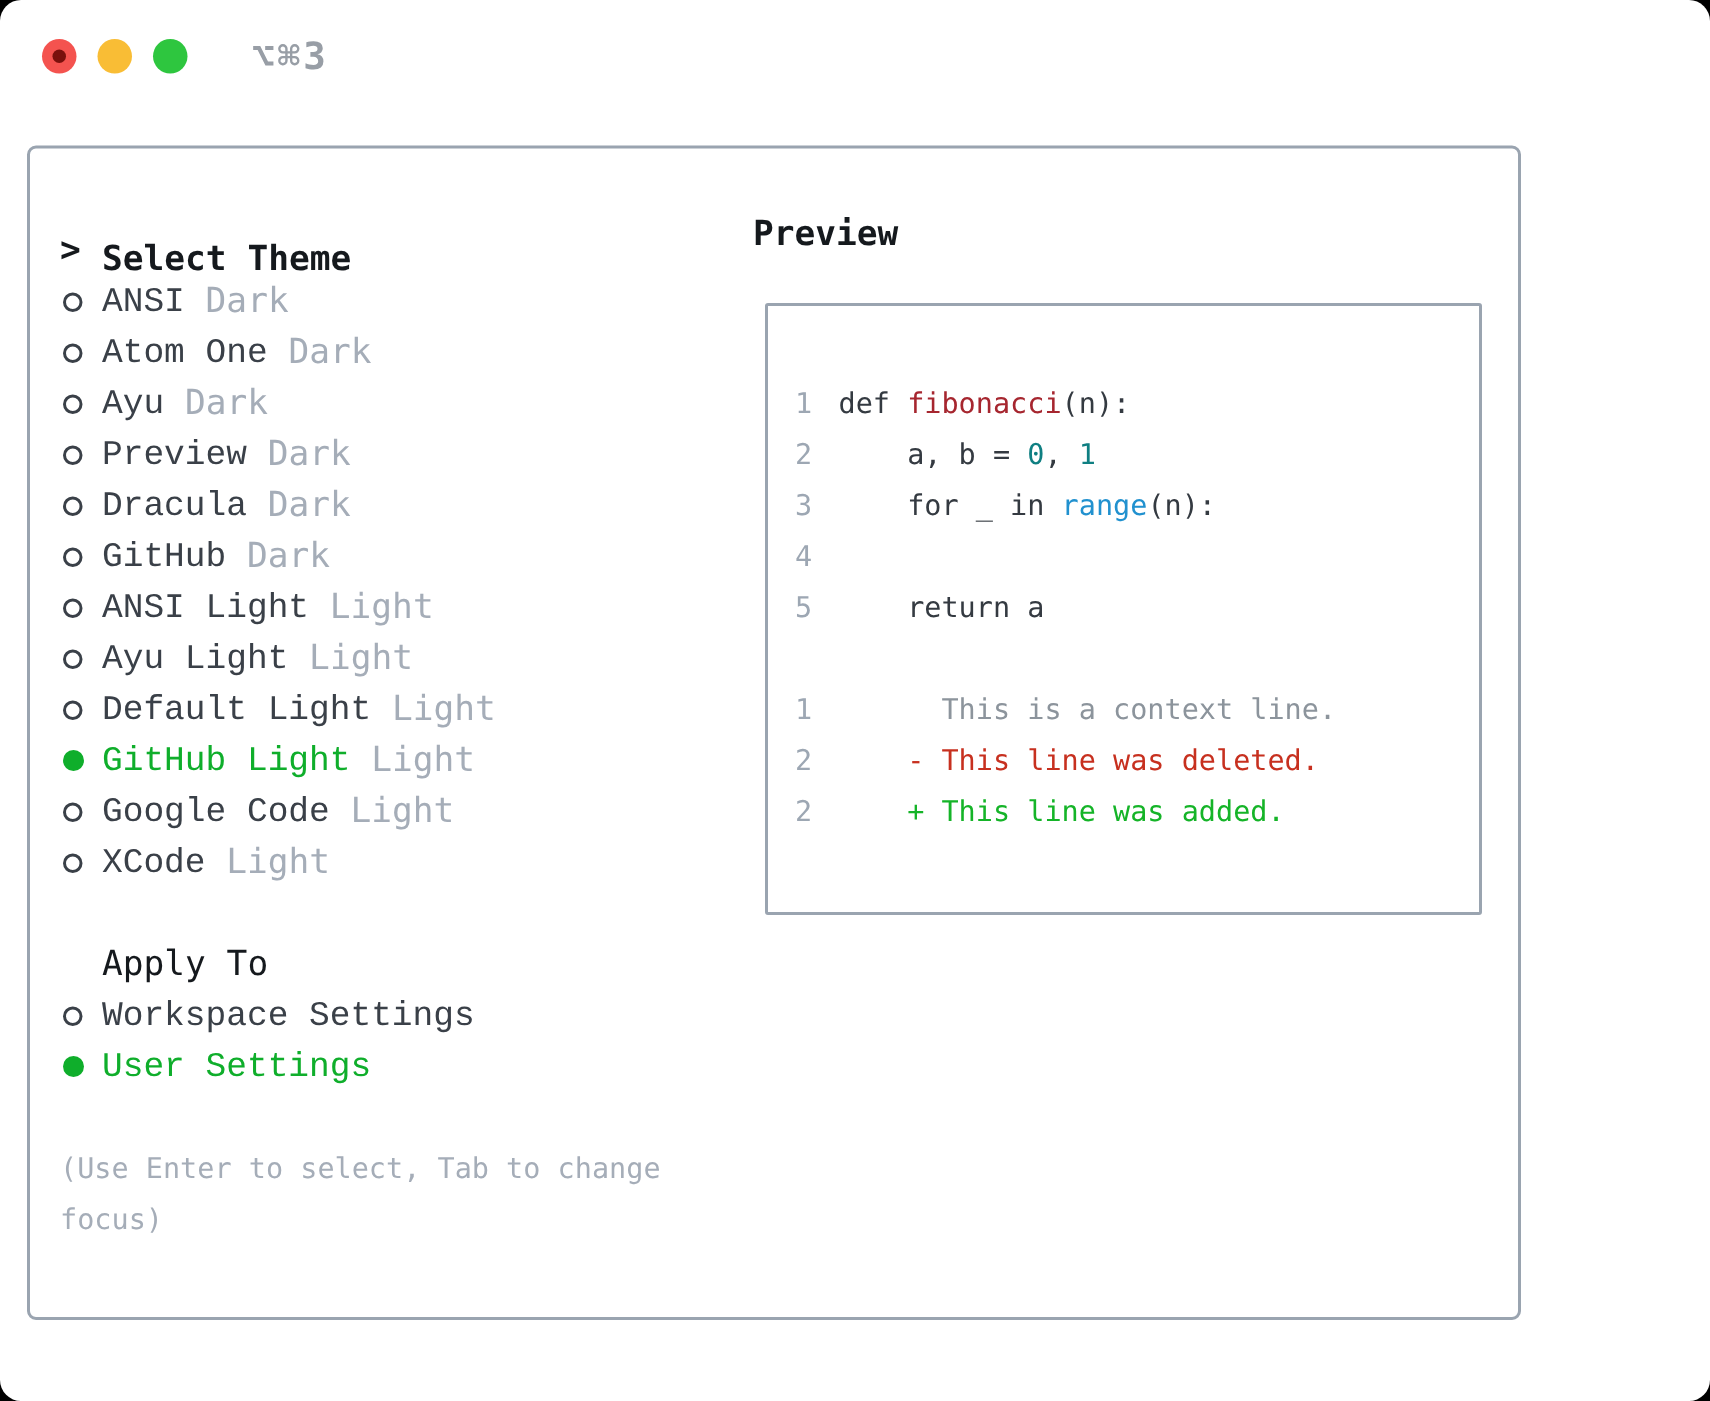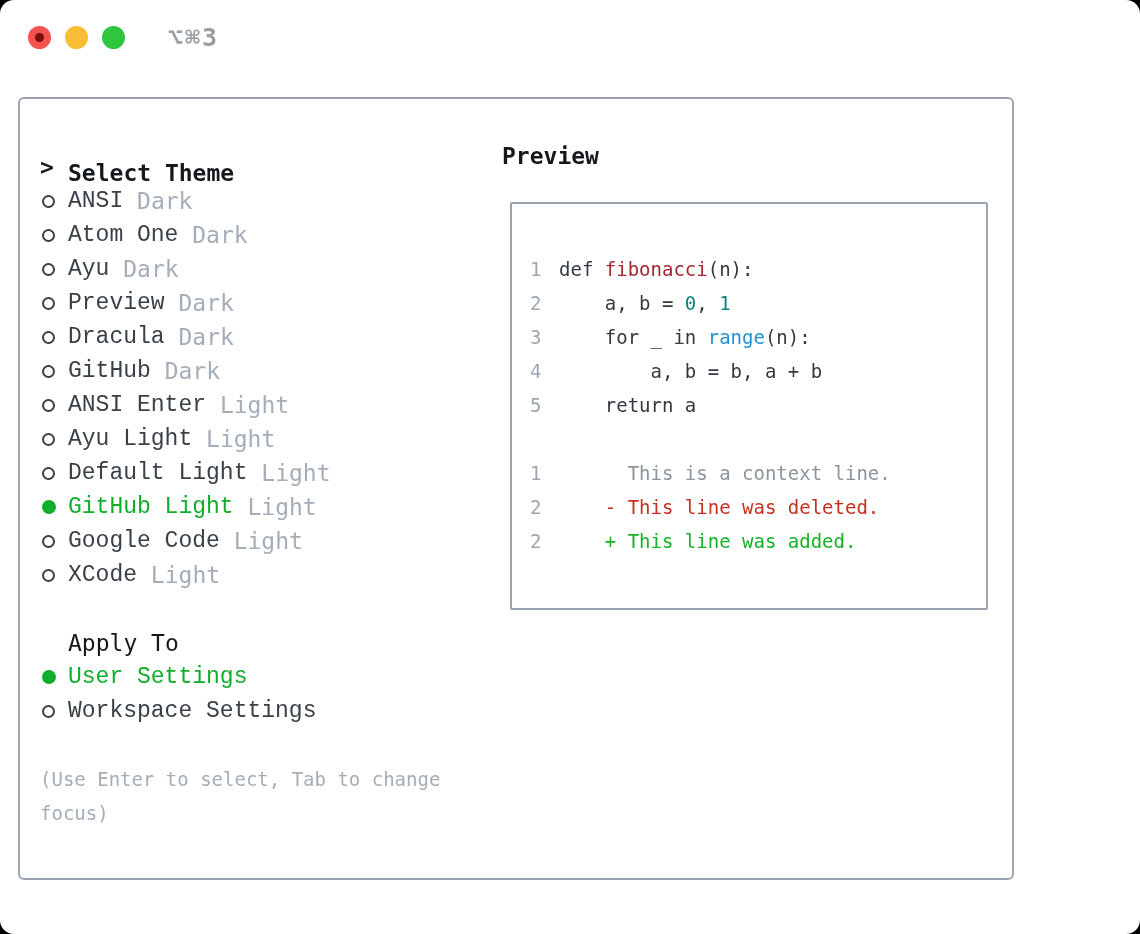--- a/index.html
+++ b/index.html
@@ -70,51 +70,51 @@
         <span class="htext">Select Theme</span>
       </div>
 
       <div id="theme-items">
           <div class="row"><span class="marker"><span class="radio"></span></span><span class="iname">ANSI</span><span class="variant">Dark</span></div>
           <div class="row"><span class="marker"><span class="radio"></span></span><span class="iname">Atom One</span><span class="variant">Dark</span></div>
           <div class="row"><span class="marker"><span class="radio"></span></span><span class="iname">Ayu</span><span class="variant">Dark</span></div>
           <div class="row"><span class="marker"><span class="radio"></span></span><span class="iname">Preview</span><span class="variant">Dark</span></div>
           <div class="row"><span class="marker"><span class="radio"></span></span><span class="iname">Dracula</span><span class="variant">Dark</span></div>
           <div class="row"><span class="marker"><span class="radio"></span></span><span class="iname">GitHub</span><span class="variant">Dark</span></div>
-          <div class="row"><span class="marker"><span class="radio"></span></span><span class="iname">ANSI Enter</span><span class="variant">Light</span></div>
+          <div class="row"><span class="marker"><span class="radio"></span></span><span class="iname">ANSI Light</span><span class="variant">Light</span></div>
           <div class="row"><span class="marker"><span class="radio"></span></span><span class="iname">Ayu Light</span><span class="variant">Light</span></div>
           <div class="row"><span class="marker"><span class="radio"></span></span><span class="iname">Default Light</span><span class="variant">Light</span></div>
           <div class="row"><span class="marker"><span class="radio sel"></span></span><span class="iname selgreen">GitHub Light</span><span class="variant">Light</span></div>
           <div class="row"><span class="marker"><span class="radio"></span></span><span class="iname">Google Code</span><span class="variant">Light</span></div>
           <div class="row"><span class="marker"><span class="radio"></span></span><span class="iname">XCode</span><span class="variant">Light</span></div>
         </div>
 
       <div class="blankrow"></div>
 
       <div class="row">
         <span class="marker"></span>
         <span class="htext2">Apply To</span>
       </div>
 
       <div id="apply-items">
+          <div class="row"><span class="marker"><span class="radio"></span></span><span class="iname">Workspace Settings</span></div>
           <div class="row"><span class="marker"><span class="radio sel"></span></span><span class="iname selgreen">User Settings</span></div>
-          <div class="row"><span class="marker"><span class="radio"></span></span><span class="iname">Workspace Settings</span></div>
         </div>
     </div>
 
     <div class="hint">(Use Enter to select, Tab to change focus)</div>
 
     <div class="pheader">Preview</div>
 
     <div class="pbox">
       <div id="preview-lines">
           <div class="pline"><span class="lnum">1</span><span class="lcontent"><span class="seg-fg">def </span><span class="seg-func">fibonacci</span><span class="seg-fg">(n):</span></span></div>
           <div class="pline"><span class="lnum">2</span><span class="lcontent"><span class="seg-fg">    a, b = </span><span class="seg-lit">0</span><span class="seg-fg">, </span><span class="seg-lit">1</span></span></div>
           <div class="pline"><span class="lnum">3</span><span class="lcontent"><span class="seg-fg">    for _ in </span><span class="seg-builtin">range</span><span class="seg-fg">(n):</span></span></div>
-          <div class="pline"><span class="lnum">4</span><span class="lcontent"><span class="seg-fg">        a, b = b, a + b</span></span></div>
+          <div class="pline"><span class="lnum">4</span></div>
           <div class="pline"><span class="lnum">5</span><span class="lcontent"><span class="seg-fg">    return a</span></span></div>
           <div class="pline"><span class="lnum"></span><span class="lcontent"></span></div>
           <div class="pline"><span class="lnum">1</span><span class="lcontent"><span class="seg-ctx">      This is a context line.</span></span></div>
           <div class="pline"><span class="lnum">2</span><span class="lcontent"><span class="seg-del">    - This line was deleted.</span></span></div>
           <div class="pline"><span class="lnum">2</span><span class="lcontent"><span class="seg-add">    + This line was added.</span></span></div>
         </div>
     </div>
 
   </div>
 </div>

